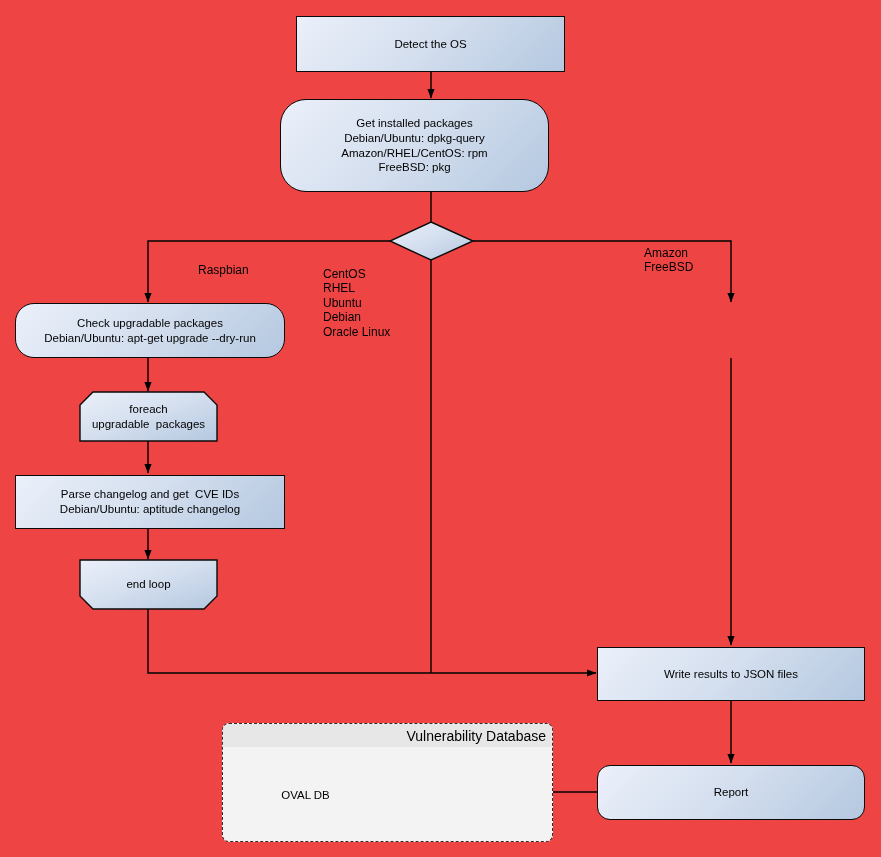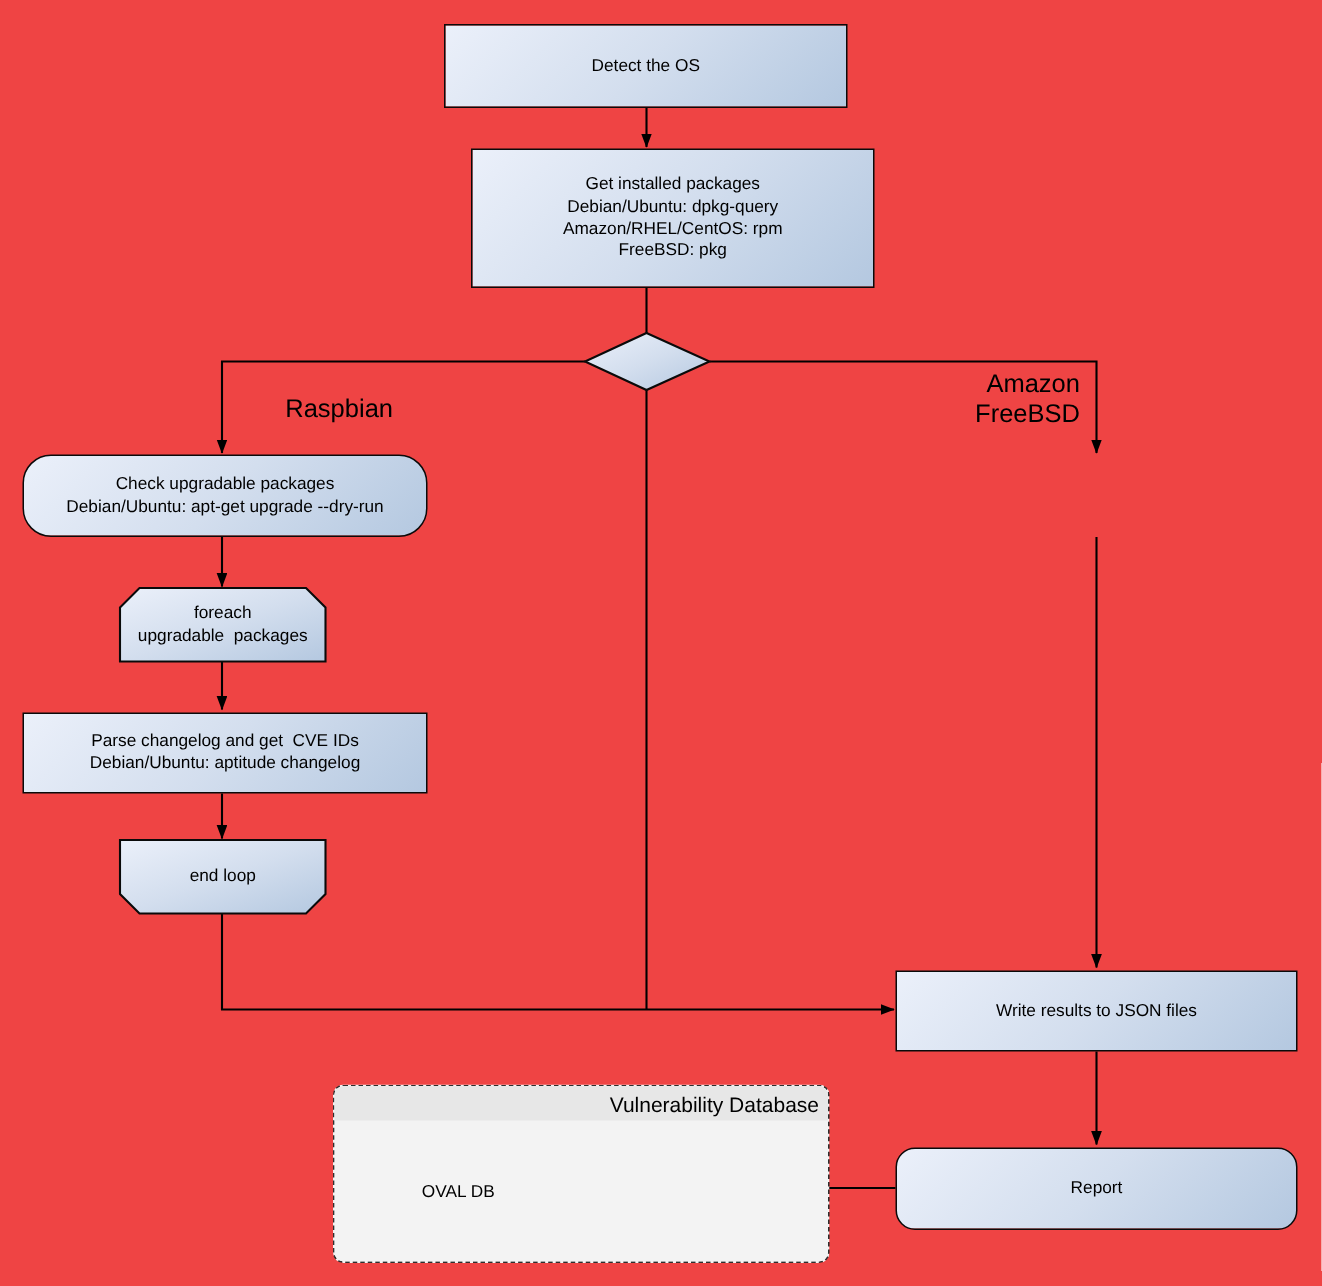--- a/index.html
+++ b/index.html
@@ -22,23 +22,23 @@
   }
   .rect{
     background:linear-gradient(135deg,#ebf0fa 0%,#d3deee 50%,#b4c8e0 100%);
     border:1.4px solid #0a0a0a;
   }
   .overlay{ 
     background:transparent;border:none;
   }
   .edge-label{
     position:absolute;
-    text-align:right;
+    text-align:left;
     white-space:pre-wrap;
-    font-size:17px;line-height:1.2;
+    font-size:12px;line-height:1.2;
   }
   #vdb{
     position:absolute;left:222px;top:723px;width:331px;height:119px;
     box-sizing:border-box;
     background:#f3f3f3;
     border:1.6px dashed #2e2e2e;
     border-radius:7px;
   }
   #vdb-titlebar{
     position:absolute;left:0;top:0;right:0;height:23px;
@@ -98,43 +98,48 @@
     <g stroke="#0a0a0a" stroke-width="1.4">
       <path d="M238,774 L238,811 A67.5,11 0 0 0 373,811 L373,774 A67.5,11 0 0 0 238,774 Z" fill="url(#gradBlue)"></path>
       <ellipse cx="305.5" cy="774" rx="67.5" ry="11" fill="url(#gradBlueLight)"></ellipse>
       <path d="M403,774 L403,811 A69,11 0 0 0 541,811 L541,774 A69,11 0 0 0 403,774 Z" fill="url(#gradBlue)"></path>
       <ellipse cx="472" cy="774" rx="69" ry="11" fill="url(#gradBlueLight)"></ellipse>
     </g>
   </svg>
 
   <div class="node rect" style="left:296px;top:16px;width:269px;height:56px;">Detect the OS</div>
 
-  <div class="node rect" style="left:314px;top:99px;width:269px;height:93px;">Get installed packages
+  <div class="node rect" style="left:280px;top:99px;width:269px;height:93px;border-radius:26px;">Get installed packages
 Debian/Ubuntu: dpkg-query
 Amazon/RHEL/CentOS: rpm
 FreeBSD: pkg</div>
 
   <div class="node rect" style="left:15px;top:303px;width:270px;height:55px;border-radius:19px;">Check upgradable packages
 Debian/Ubuntu: apt-get upgrade --dry-run</div>
 
   <div class="node overlay" style="left:80px;top:392px;width:137px;height:49px;">foreach
 upgradable  packages</div>
 
   <div class="node rect" style="left:15px;top:475px;width:270px;height:54px;">Parse changelog and get  CVE IDs
 Debian/Ubuntu: aptitude changelog</div>
 
   <div class="node overlay" style="left:80px;top:560px;width:137px;height:49px;">end loop</div>
 
 
   <div class="node rect" style="left:597px;top:647px;width:268px;height:54px;text-align:right;">Write results to JSON files</div>
 
   <div class="node rect" style="left:597px;top:765px;width:268px;height:55px;border-radius:13px;">Report</div>
 
-  <div class="edge-label" style="left:172px;top:263px;width:90px;">Raspbian</div>
+  <div class="edge-label" style="left:198px;top:263px;width:90px;">Raspbian</div>
 
+  <div class="edge-label" style="left:323px;top:267px;width:100px;">CentOS
+RHEL
+Ubuntu
+Debian
+Oracle Linux</div>
 
   <div class="edge-label" style="left:644px;top:246px;width:76px;">Amazon
 FreeBSD</div>
 
   <div id="vdb">
     <div id="vdb-titlebar">
       <span>Vulnerability Database</span>
     </div>
   </div>
 

